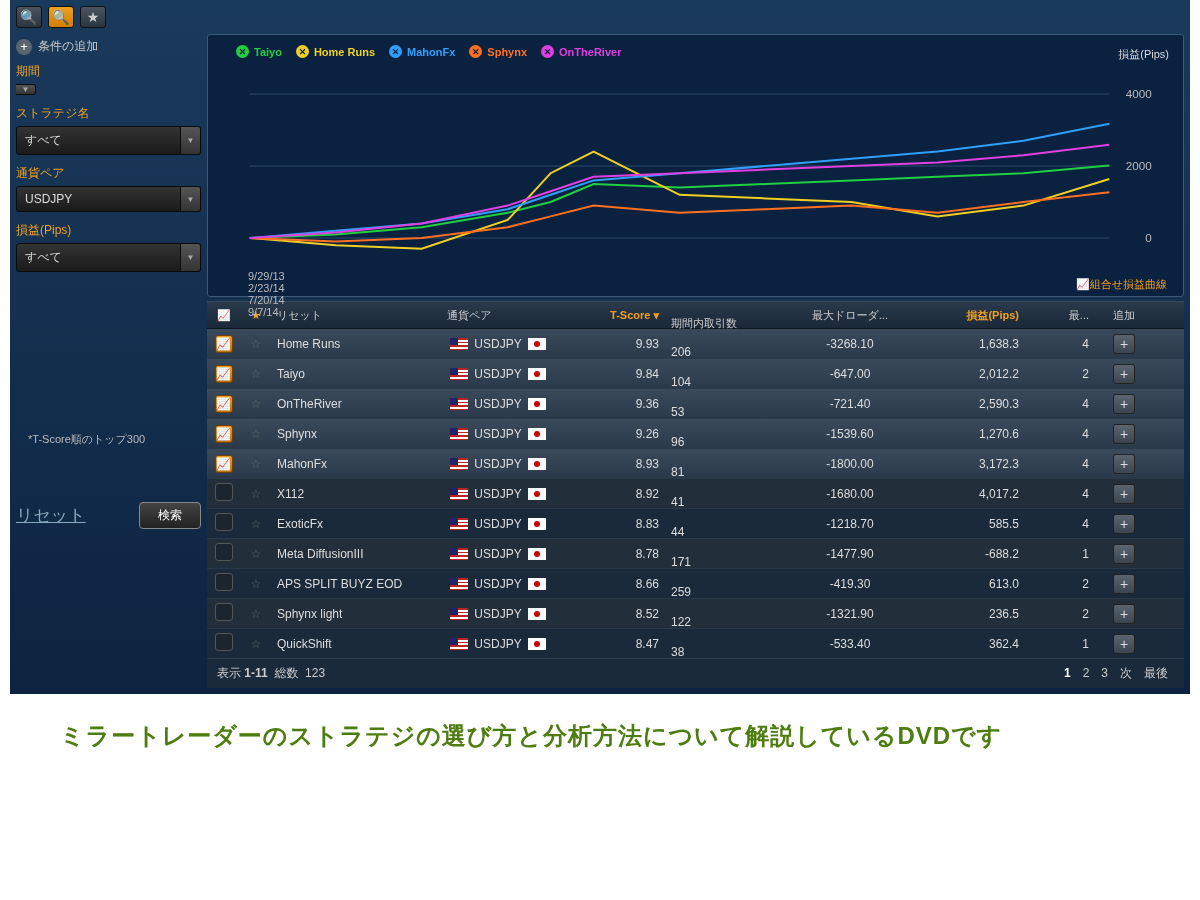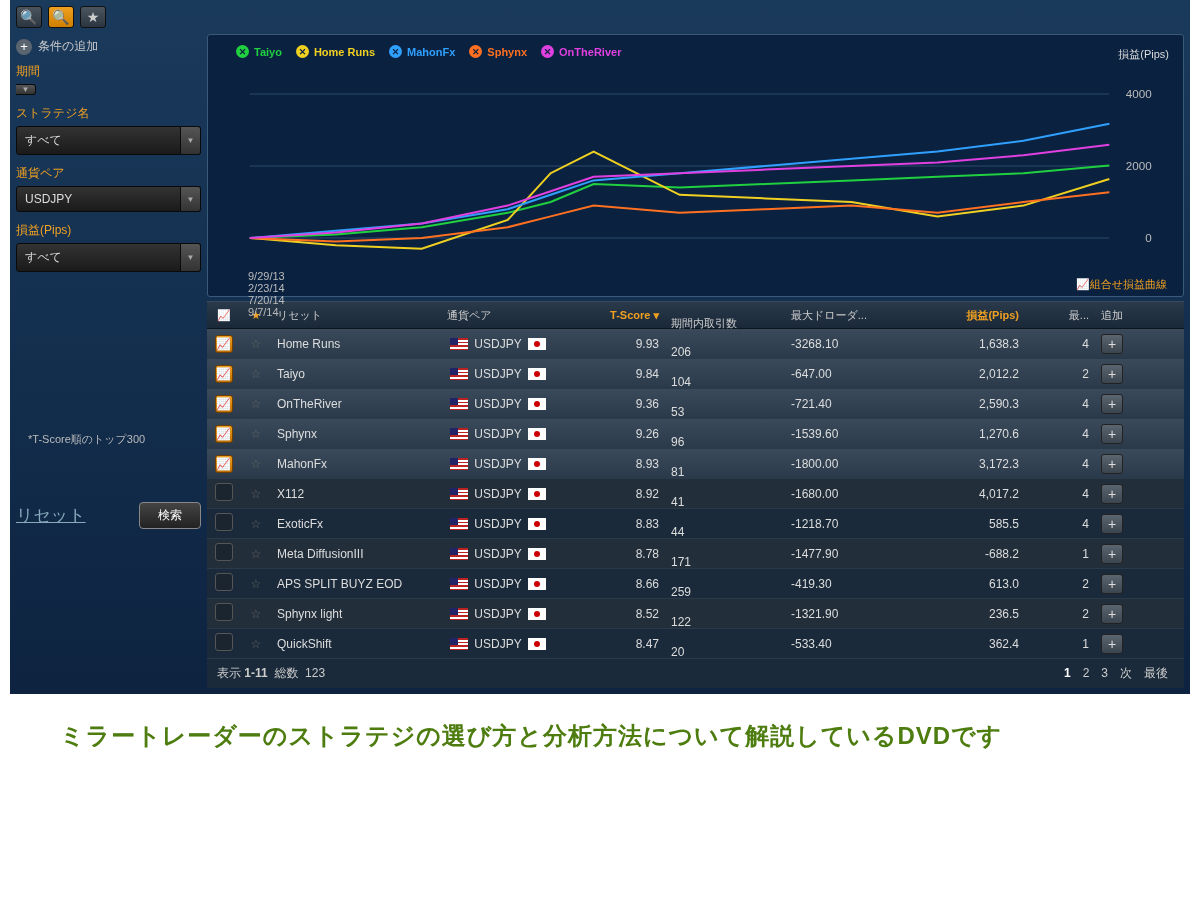--- a/index.html
+++ b/index.html
@@ -35,24 +35,24 @@
 .table-wrap { background: #1a2a3a; }
 .thead { display: flex; background: linear-gradient(#2a3a4a,#1a2838); border-top: 1px solid #3a4a5a; border-bottom: 1px solid #0a1520; font-size: 11px; color: #ccc; height: 28px; align-items: center; }
 .th { padding: 0 6px; }
 .th.sort { color: #f0a020; font-weight: bold; }
 .col-chk { width: 34px; text-align: center; }
 .col-star { width: 30px; text-align: center; color: #f0a020; }
 .col-name { width: 170px; }
 .col-pair { width: 132px; }
 .col-ts { width: 92px; text-align: right; }
 .col-tr { width: 120px; text-align: left; margin-top: 16px; }
-.col-dd { width: 130px; text-align: left; }
+.col-dd { width: 130px; text-align: center; }
 .col-pips { width: 110px; text-align: right; }
 .col-max { width: 70px; text-align: right; }
-.col-add { width: 58px; }
+.col-add { width: 58px; text-align: center; }
 .trow { display: flex; align-items: center; height: 30px; font-size: 12px; color: #ddd; border-bottom: 1px solid #2a3a4a; }
 .trow.sel { background: linear-gradient(#3a4a5a,#2a3a4a); }
 .trow.alt { background: #222e3a; }
 .trow .td { padding: 0 6px; }
 .chk { width: 18px; height: 18px; border-radius: 3px; border: 1px solid #555; background: #1a2530; display: inline-flex; align-items: center; justify-content: center; }
 .chk.on { background: linear-gradient(#f0a020,#c07000); border-color: #704000; color: #102030; }
 .star { color: #666; cursor: pointer; }
 .flag { display: inline-block; width: 18px; height: 12px; margin: 0 3px; vertical-align: middle; }
 .flag.us { background: linear-gradient(to bottom, #b22 0 15%, #fff 15% 30%, #b22 30% 45%, #fff 45% 60%, #b22 60% 75%, #fff 75% 90%, #b22 90%); position: relative; }
 .flag.us::before { content: ""; position: absolute; left: 0; top: 0; width: 8px; height: 7px; background: #226; }
@@ -297,21 +297,21 @@
      <div class="td col-pips">236.5</div>
      <div class="td col-max">2</div>
      <div class="td col-add"><span class="add-btn">+</span></div>
    </div>
             <div class="trow ">
      <div class="td col-chk"><span class="chk "></span></div>
      <div class="td col-star"><span class="star">☆</span></div>
      <div class="td col-name">QuickShift</div>
      <div class="td col-pair"><span class="flag us"></span> USDJPY <span class="flag jp"></span></div>
      <div class="td col-ts">8.47</div>
-     <div class="td col-tr">20</div>
+     <div class="td col-tr">38</div>
      <div class="td col-dd">-533.40</div>
      <div class="td col-pips">362.4</div>
      <div class="td col-max">1</div>
      <div class="td col-add"><span class="add-btn">+</span></div>
    </div>
           </div>
         <div class="pager">
           <div class="left">
             <span>表示</span>
             <b>1-11</b>

